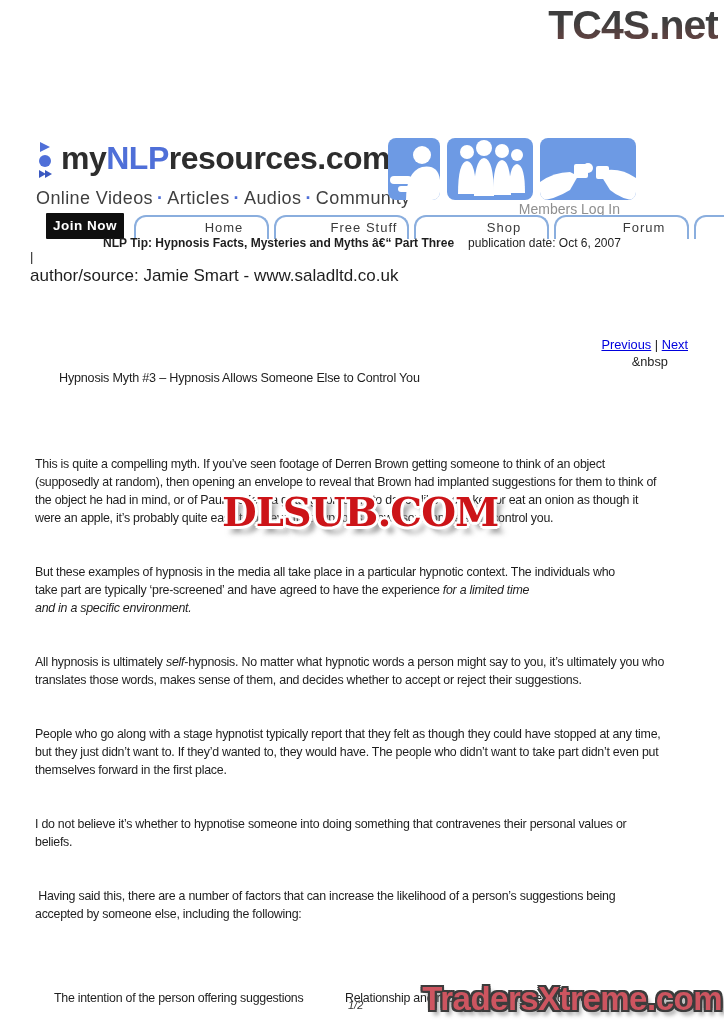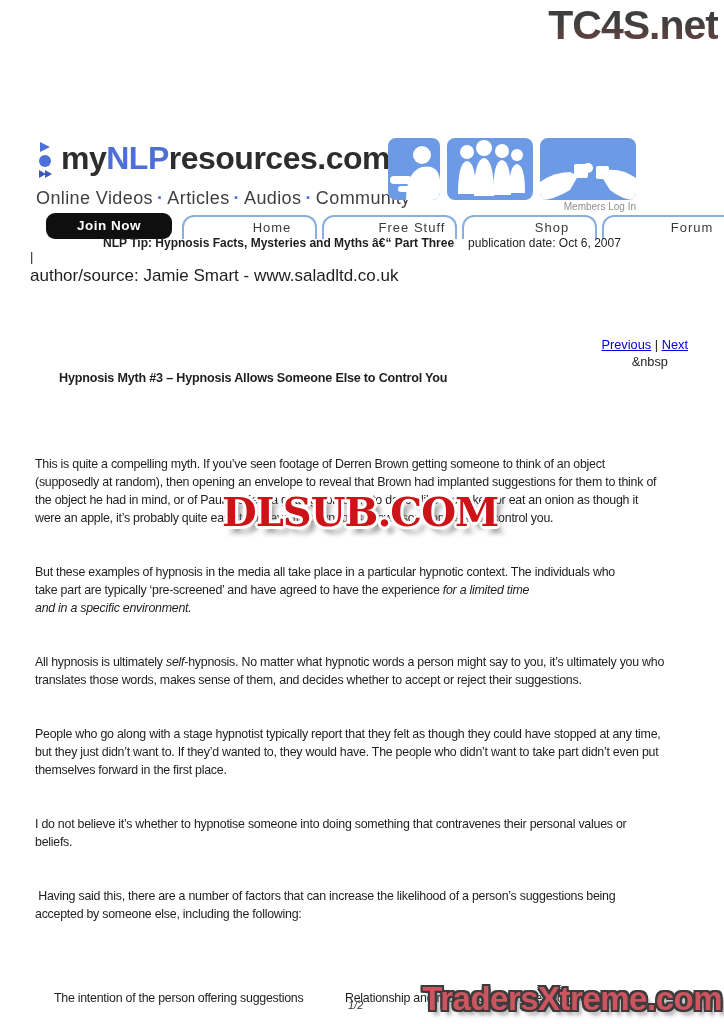--- a/index.html
+++ b/index.html
@@ -17,44 +17,44 @@
   .logo-icon{width:22px;height:44px;margin-right:3px;margin-top:2px;}
   .logo-text{font-size:32px;font-weight:600;letter-spacing:-0.5px;color:#2d2d2d;line-height:36px;}
   .logo-accent{color:#4f6fd8;font-weight:700;}
   .tagline{margin-top:2px;font-size:18px;color:#3f3f3f;letter-spacing:0.4px;}
   .tag-sep{color:#4f6fd8;font-weight:bold;margin:0 4px;}
 
   
   .tiles{position:absolute;left:388px;top:138px;display:flex;gap:7px;}
   .tile{height:62px;border-radius:8px;background:#6d9ae4;overflow:hidden;}
   .tile svg{display:block;}
-  .members{position:absolute;top:201px;right:88px;font-size:10px;color:#8f8f8f;}
+  .members{position:absolute;top:201px;right:104px;font-size:14px;color:#8f8f8f;}
 
   
   .nav{position:absolute;left:46px;top:213px;display:flex;align-items:flex-end;}
-  .join{background:#0f0f0f;color:#fff;border-radius:9px;width:126px;height:26px;line-height:26px;
+  .join{background:#0f0f0f;color:#fff;border-radius:1px;width:78px;height:26px;line-height:26px;
         text-align:center;font-weight:bold;font-size:13.5px;letter-spacing:0.5px;margin-right:5px;}
   .tab{border:2px solid #8aaede;border-bottom:none;border-radius:12px 12px 0 0;width:86px;height:22px;
        line-height:21px;text-align:center;color:#3a3a3a;font-size:13px;letter-spacing:1px;
        background:#fff;margin-left:5px;padding-left:45px;}
 
   
   .title-line{position:absolute;top:236px;left:0;width:724px;text-align:center;font-size:12px;white-space:pre;}
   .title-bold{font-weight:bold;}
   .pub-date{margin-left:14px;}
   .pipe{position:absolute;left:30px;top:249px;font-size:13px;}
   .author{position:absolute;left:30px;top:266px;font-size:17px;}
 
   
   .pagination{position:absolute;top:336px;right:36px;text-align:right;font-size:12.8px;line-height:17px;}
   .pagination a{color:#0000dd;text-decoration:underline;cursor:pointer;}
   .nbsp-line{margin-right:20px;color:#1e1e1e;}
 
   
-  .heading{position:absolute;left:35px;top:371px;font-size:12.6px;font-weight:bold;letter-spacing:-0.2px;padding-left:24px;}
+  .heading{position:absolute;left:35px;top:371px;font-size:12.6px;font-weight:normal;letter-spacing:-0.2px;padding-left:24px;}
   .content{position:absolute;left:35px;top:419px;width:678px;font-size:12.4px;line-height:18px;
            letter-spacing:-0.25px;white-space:pre;}
   .content .para{margin:0;}
   .italic{font-style:italic;}
   .gap-list{margin-top:30px !important;}
 
   
   .dlsub{position:absolute;left:222px;top:488px;font-family:"DejaVu Serif",serif;font-weight:900;
          font-size:40px;letter-spacing:-1px;color:#cc1418;transform:scaleY(0.98);
          text-shadow:-3px 0 0 #fff,3px 0 0 #fff,0 -3px 0 #fff,0 3px 0 #fff,

